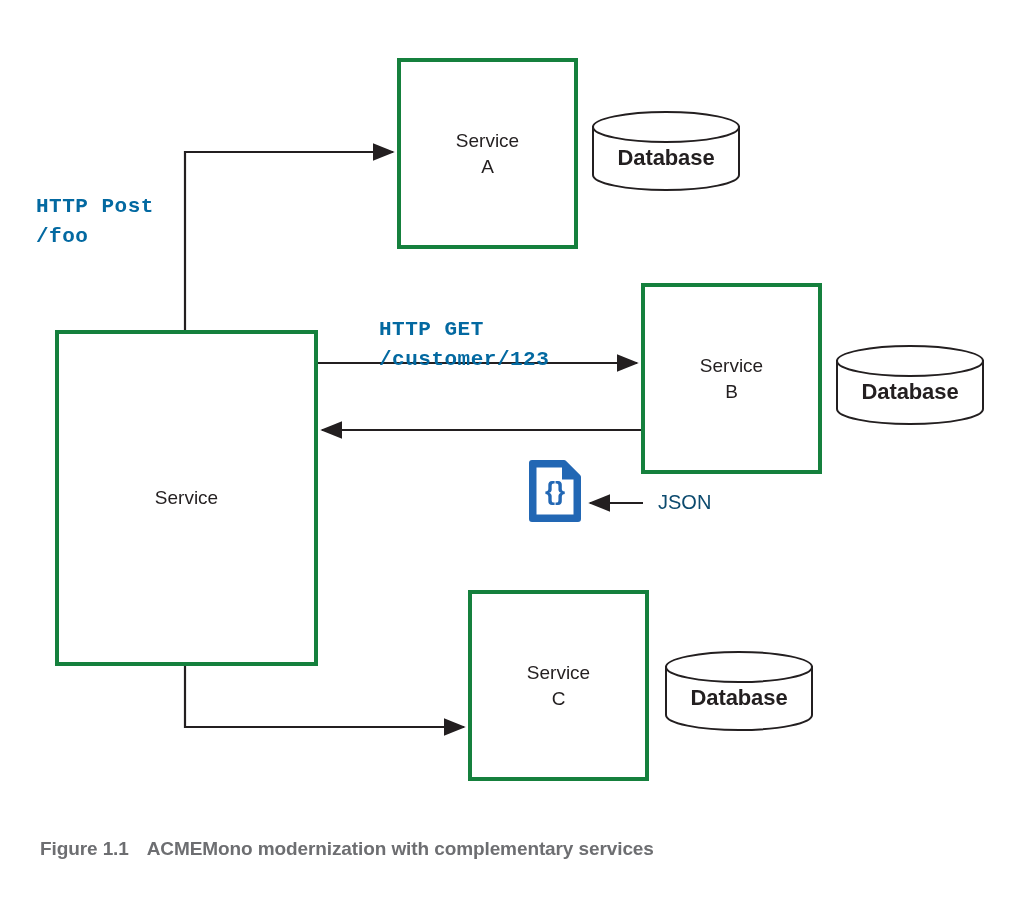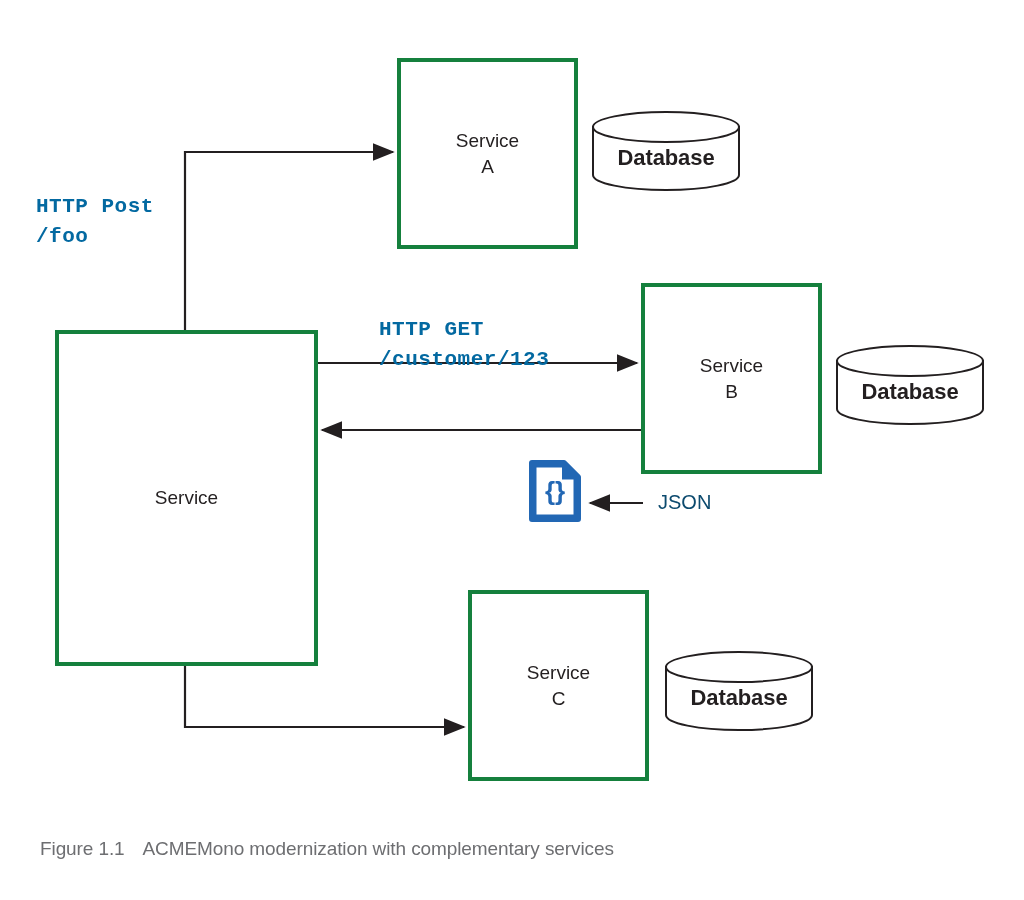--- a/index.html
+++ b/index.html
@@ -119,21 +119,21 @@
     margin-left: 8px;
   }
 
   
   #figure-caption {
     position: absolute;
     left: 40px;
     top: 838px;
     font-family: "Liberation Sans", sans-serif;
     font-size: 19px;
-    font-weight: 400;
+    font-weight: 700;
     color: #6d6e71;
     letter-spacing: -0.1px;
     white-space: nowrap;
   }
   #figure-caption .cap-num { margin-right: 18px; }
 </style>
 </head>
 <body>
 
 <div id="figure-canvas">

